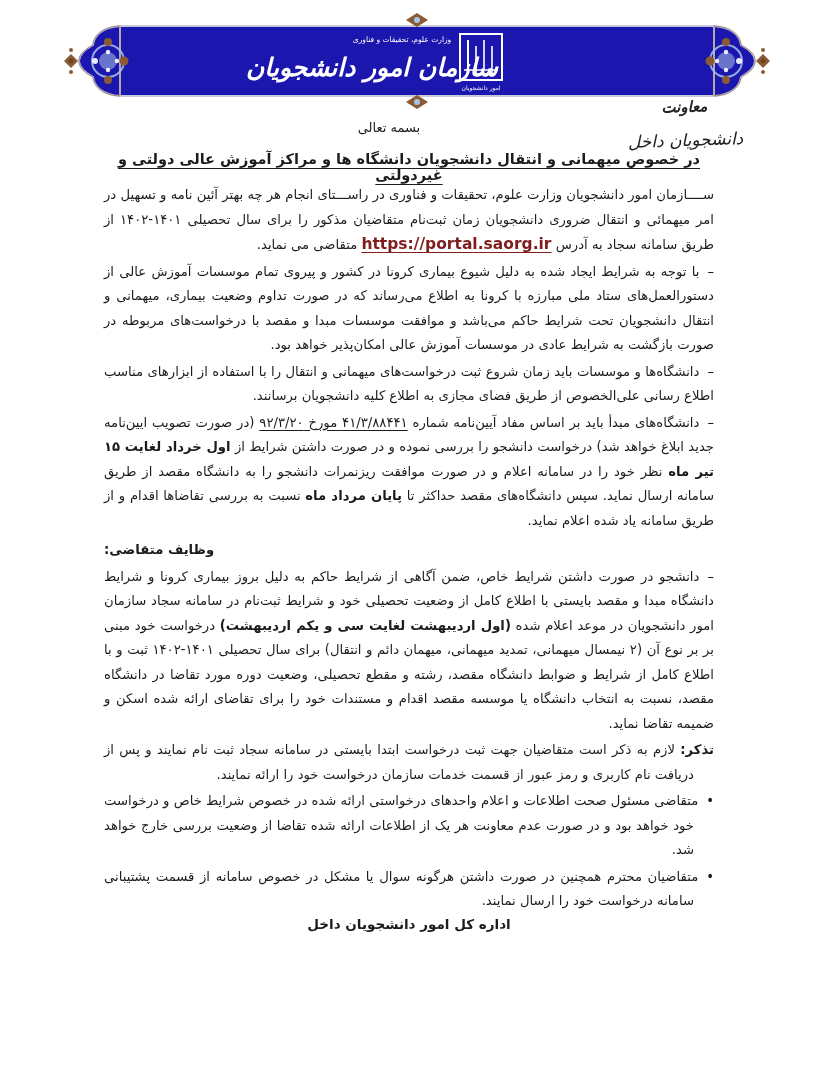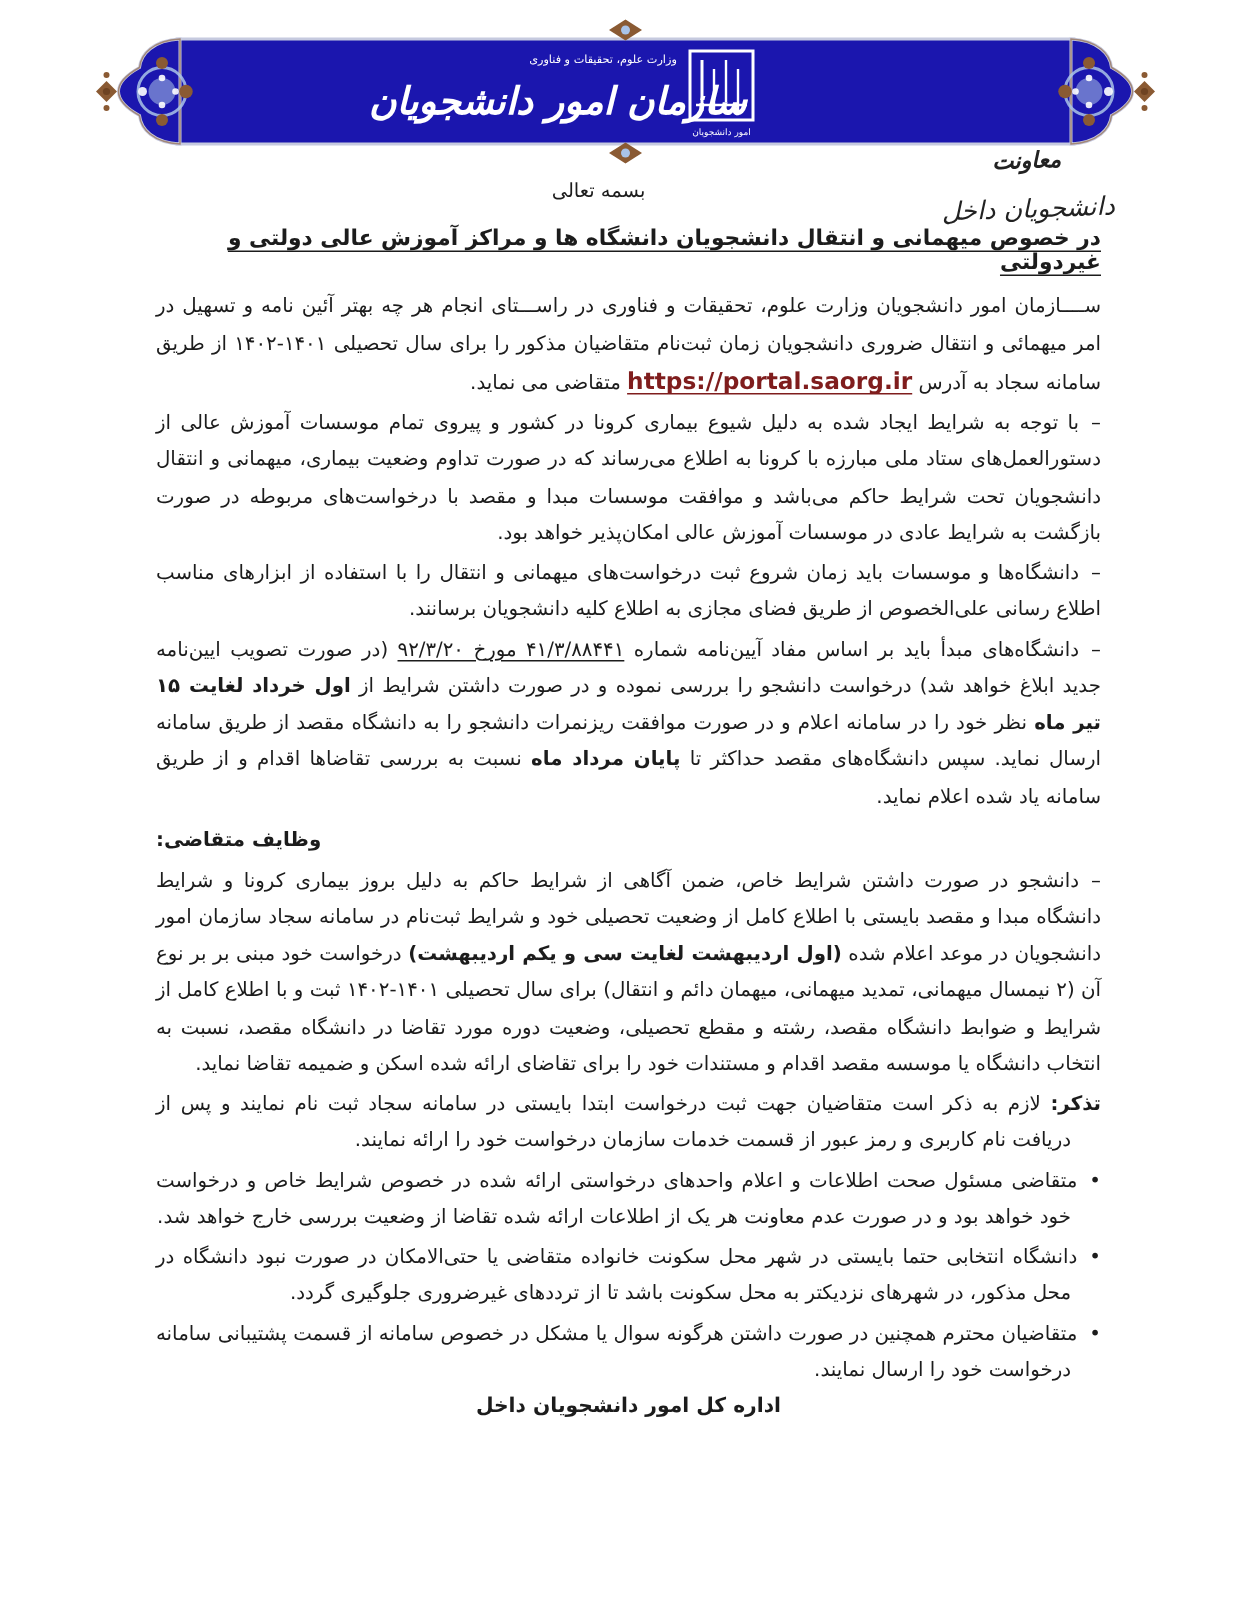--- a/index.html
+++ b/index.html
@@ -9,25 +9,25 @@
   }
   
   .banner-wrap{position:absolute;top:12px;left:62px;width:710px;height:100px;}
   .banner-wrap svg{display:block;}
   
   .annotation{position:absolute;top:98px;left:560px;width:250px;text-align:center;
     transform:rotate(-2deg);color:#222;}
   .annotation .an1{font-size:15px;font-weight:bold;font-style:italic;letter-spacing:1px;}
   .annotation .an2{font-size:17px;font-style:italic;margin-top:14px;letter-spacing:2px;}
   
-  .doc{position:absolute;top:120px;right:100px;left:104px;direction:rtl;}
+  .doc{position:absolute;top:120px;right:120px;left:104px;direction:rtl;}
   .bismillah{text-align:center;font-size:13px;margin:0 40px 16px 0;text-align:center;}
   .title{font-weight:bold;font-size:14.5px;text-align:center;margin-bottom:10px;}
   .title span,.subtitle span{text-decoration:underline;text-underline-offset:4px;}
-  .subtitle{font-weight:bold;font-size:14.5px;text-align:right;margin-bottom:10px;}
+  .subtitle{font-weight:bold;font-size:14.5px;text-align:center;margin-bottom:0;}
   .blk{margin:0 0 2px 0;font-size:13.2px;line-height:24.5px;text-align:justify;}
   .blk.heading{font-weight:bold;text-align:left;margin:5px 0 2px 0;}
   .blk .marker{margin-left:8px;}
   .blk.hang{padding-right:20px;text-indent:-20px;}
   .run.b{font-weight:bold;}
   .run.u{text-decoration:underline;text-underline-offset:3px;}
   .run.ltr{direction:ltr;unicode-bidi:embed;}
   a.run{color:#7f1d1d;font-size:15.5px;font-weight:bold;text-decoration:underline;
     text-underline-offset:3px;cursor:pointer;}
   .sig{text-align:center;font-weight:bold;font-size:13.5px;}
@@ -118,18 +118,17 @@
 
   <div>
       <p class="blk"><span class="run">ســــازمان امور دانشجویان وزارت علوم، تحقیقات و فناوری در راســـتای انجام هر چه بهتر آئین نامه و تسهیل در امر میهمائی و انتقال ضروری دانشجویان زمان ثبت‌نام متقاضیان مذکور را برای سال تحصیلی ۱۴۰۱-۱۴۰۲ از طریق سامانه سجاد به آدرس </span><a class="run ltr">https://portal.saorg.ir</a><span class="run"> متقاضی می نماید.</span></p>
       <p class="blk"><span class="marker">–</span><span class="run">با توجه به شرایط ایجاد شده به دلیل شیوع بیماری کرونا در کشور و پیروی تمام موسسات آموزش عالی از دستورالعمل‌های ستاد ملی مبارزه با کرونا به اطلاع می‌رساند که در صورت تداوم وضعیت بیماری، میهمانی و انتقال دانشجویان تحت شرایط حاکم می‌باشد و موافقت موسسات مبدا و مقصد با درخواست‌های مربوطه در صورت بازگشت به شرایط عادی در موسسات آموزش عالی امکان‌پذیر خواهد بود.</span></p>
       <p class="blk"><span class="marker">–</span><span class="run">دانشگاه‌ها و موسسات باید زمان شروع ثبت درخواست‌های میهمانی و انتقال را با استفاده از ابزارهای مناسب اطلاع رسانی علی‌الخصوص از طریق فضای مجازی به اطلاع کلیه دانشجویان برسانند.</span></p>
       <p class="blk"><span class="marker">–</span><span class="run">دانشگاه‌های مبدأ باید بر اساس مفاد آیین‌نامه شماره </span><span class="run u">۴۱/۳/۸۸۴۴۱ مورخ ۹۲/۳/۲۰</span><span class="run"> (در صورت تصویب ایین‌نامه جدید ابلاغ خواهد شد) درخواست دانشجو را بررسی نموده و در صورت داشتن شرایط از </span><span class="run b">اول خرداد لغایت ۱۵ تیر ماه</span><span class="run"> نظر خود را در سامانه اعلام و در صورت موافقت ریزنمرات دانشجو را به دانشگاه مقصد از طریق سامانه ارسال نماید. سپس دانشگاه‌های مقصد حداکثر تا </span><span class="run b">پایان مرداد ماه</span><span class="run"> نسبت به بررسی تقاضاها اقدام و از طریق سامانه یاد شده اعلام نماید.</span></p>
       <p class="blk heading"><span class="run">وظایف متقاضی:</span></p>
       <p class="blk"><span class="marker">–</span><span class="run">دانشجو در صورت داشتن شرایط خاص، ضمن آگاهی از شرایط حاکم به دلیل بروز بیماری کرونا و شرایط دانشگاه مبدا و مقصد بایستی با اطلاع کامل از وضعیت تحصیلی خود و شرایط ثبت‌نام در سامانه سجاد سازمان امور دانشجویان در موعد اعلام شده </span><span class="run b">(اول اردیبهشت لغایت سی و یکم اردیبهشت)</span><span class="run"> درخواست خود مبنی بر بر نوع آن (۲ نیمسال میهمانی، تمدید میهمانی، میهمان دائم و انتقال) برای سال تحصیلی ۱۴۰۱-۱۴۰۲ ثبت و با اطلاع کامل از شرایط و ضوابط دانشگاه مقصد، رشته و مقطع تحصیلی، وضعیت دوره مورد تقاضا در دانشگاه مقصد، نسبت به انتخاب دانشگاه یا موسسه مقصد اقدام و مستندات خود را برای تقاضای ارائه شده اسکن و ضمیمه تقاضا نماید.</span></p>
       <p class="blk hang"><span class="run b">تذکر:</span><span class="run"> لازم به ذکر است متقاضیان جهت ثبت درخواست ابتدا بایستی در سامانه سجاد ثبت نام نمایند و پس از دریافت نام کاربری و رمز عبور از قسمت خدمات سازمان درخواست خود را ارائه نمایند.</span></p>
       <p class="blk hang"><span class="marker">•</span><span class="run">متقاضی مسئول صحت اطلاعات و اعلام واحدهای درخواستی ارائه شده در خصوص شرایط خاص و درخواست خود خواهد بود و در صورت عدم معاونت هر یک از اطلاعات ارائه شده تقاضا از وضعیت بررسی خارج خواهد شد.</span></p>
-      <p class="blk hang"><span class="marker">•</span><span class="run">دانشگاه انتخابی حتما بایستی در شهر محل سکونت خانواده متقاضی یا حتی‌الامکان در صورت نبود دانشگاه در محل مذکور، در شهرهای نزدیکتر به محل سکونت باشد تا از ترددهای غیرضروری جلوگیری گردد.</span></p>
       <p class="blk hang"><span class="marker">•</span><span class="run">متقاضیان محترم همچنین در صورت داشتن هرگونه سوال یا مشکل در خصوص سامانه از قسمت پشتیبانی سامانه درخواست خود را ارسال نمایند.</span></p>
     </div>
 
   <div class="sig">اداره کل امور دانشجویان داخل</div>
 </div>
 
 </body></html>

